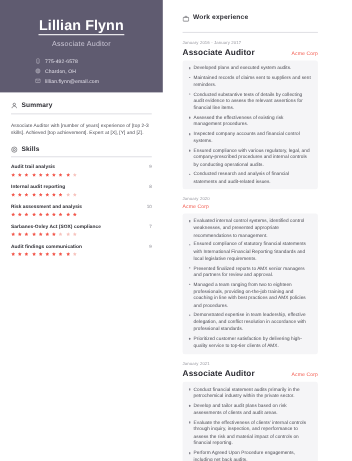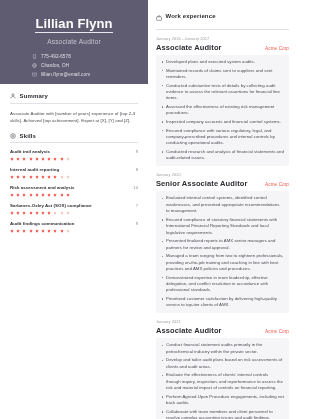--- a/index.html
+++ b/index.html
@@ -2,21 +2,21 @@
 <html><head>
 <meta charset="utf-8">
 <style>
   * { box-sizing: border-box; margin: 0; padding: 0; }
   html, body {
     width: 297px; height: 419px;
     background: #ffffff;
     font-family: "Liberation Sans", sans-serif;
     overflow: hidden;
   }
-  .page { display: flex; width: 297px; height: 419px; background: #fff; }
+  .page { display: flex; width: 297px; height: 419px; background: #fff; gap: 10px; }
 
   
   .left { width: 148px; flex: 0 0 148px; background: #ffffff; }
 
   .hero {
     background: #5f5b70;
     color: #ffffff;
     padding: 14px 10px 14px 10px;
     height: 84px;
   }
@@ -484,21 +484,20 @@
                 <li>Assessed the effectiveness of existing risk management procedures.</li>
                 <li>Inspected company accounts and financial control systems.</li>
                 <li>Ensured compliance with various regulatory, legal, and company-prescribed procedures and internal controls by conducting operational audits.</li>
                 <li>Conducted research and analysis of financial statements and audit-related issues.</li>
               </ul>
             </div>
           </div>
           <div class="job">
             <div class="job-date">January 2020</div>
             <div class="job-head">
-              <span class="job-title">Senior Associate Auditor</span>
               <span class="job-org">Acme Corp</span>
             </div>
             <div class="bullets">
               <ul>
                 <li>Evaluated internal control systems, identified control weaknesses, and presented appropriate recommendations to management.</li>
                 <li>Ensured compliance of statutory financial statements with International Financial Reporting Standards and local legislative requirements.</li>
                 <li>Presented finalized reports to AMX senior managers and partners for review and approval.</li>
                 <li>Managed a team ranging from two to eighteen professionals, providing on-the-job training and coaching in line with best practices and AMX policies and procedures.</li>
                 <li>Demonstrated expertise in team leadership, effective delegation, and conflict resolution in accordance with professional standards.</li>
                 <li>Prioritized customer satisfaction by delivering high-quality service to top-tier clients of AMX.</li>

